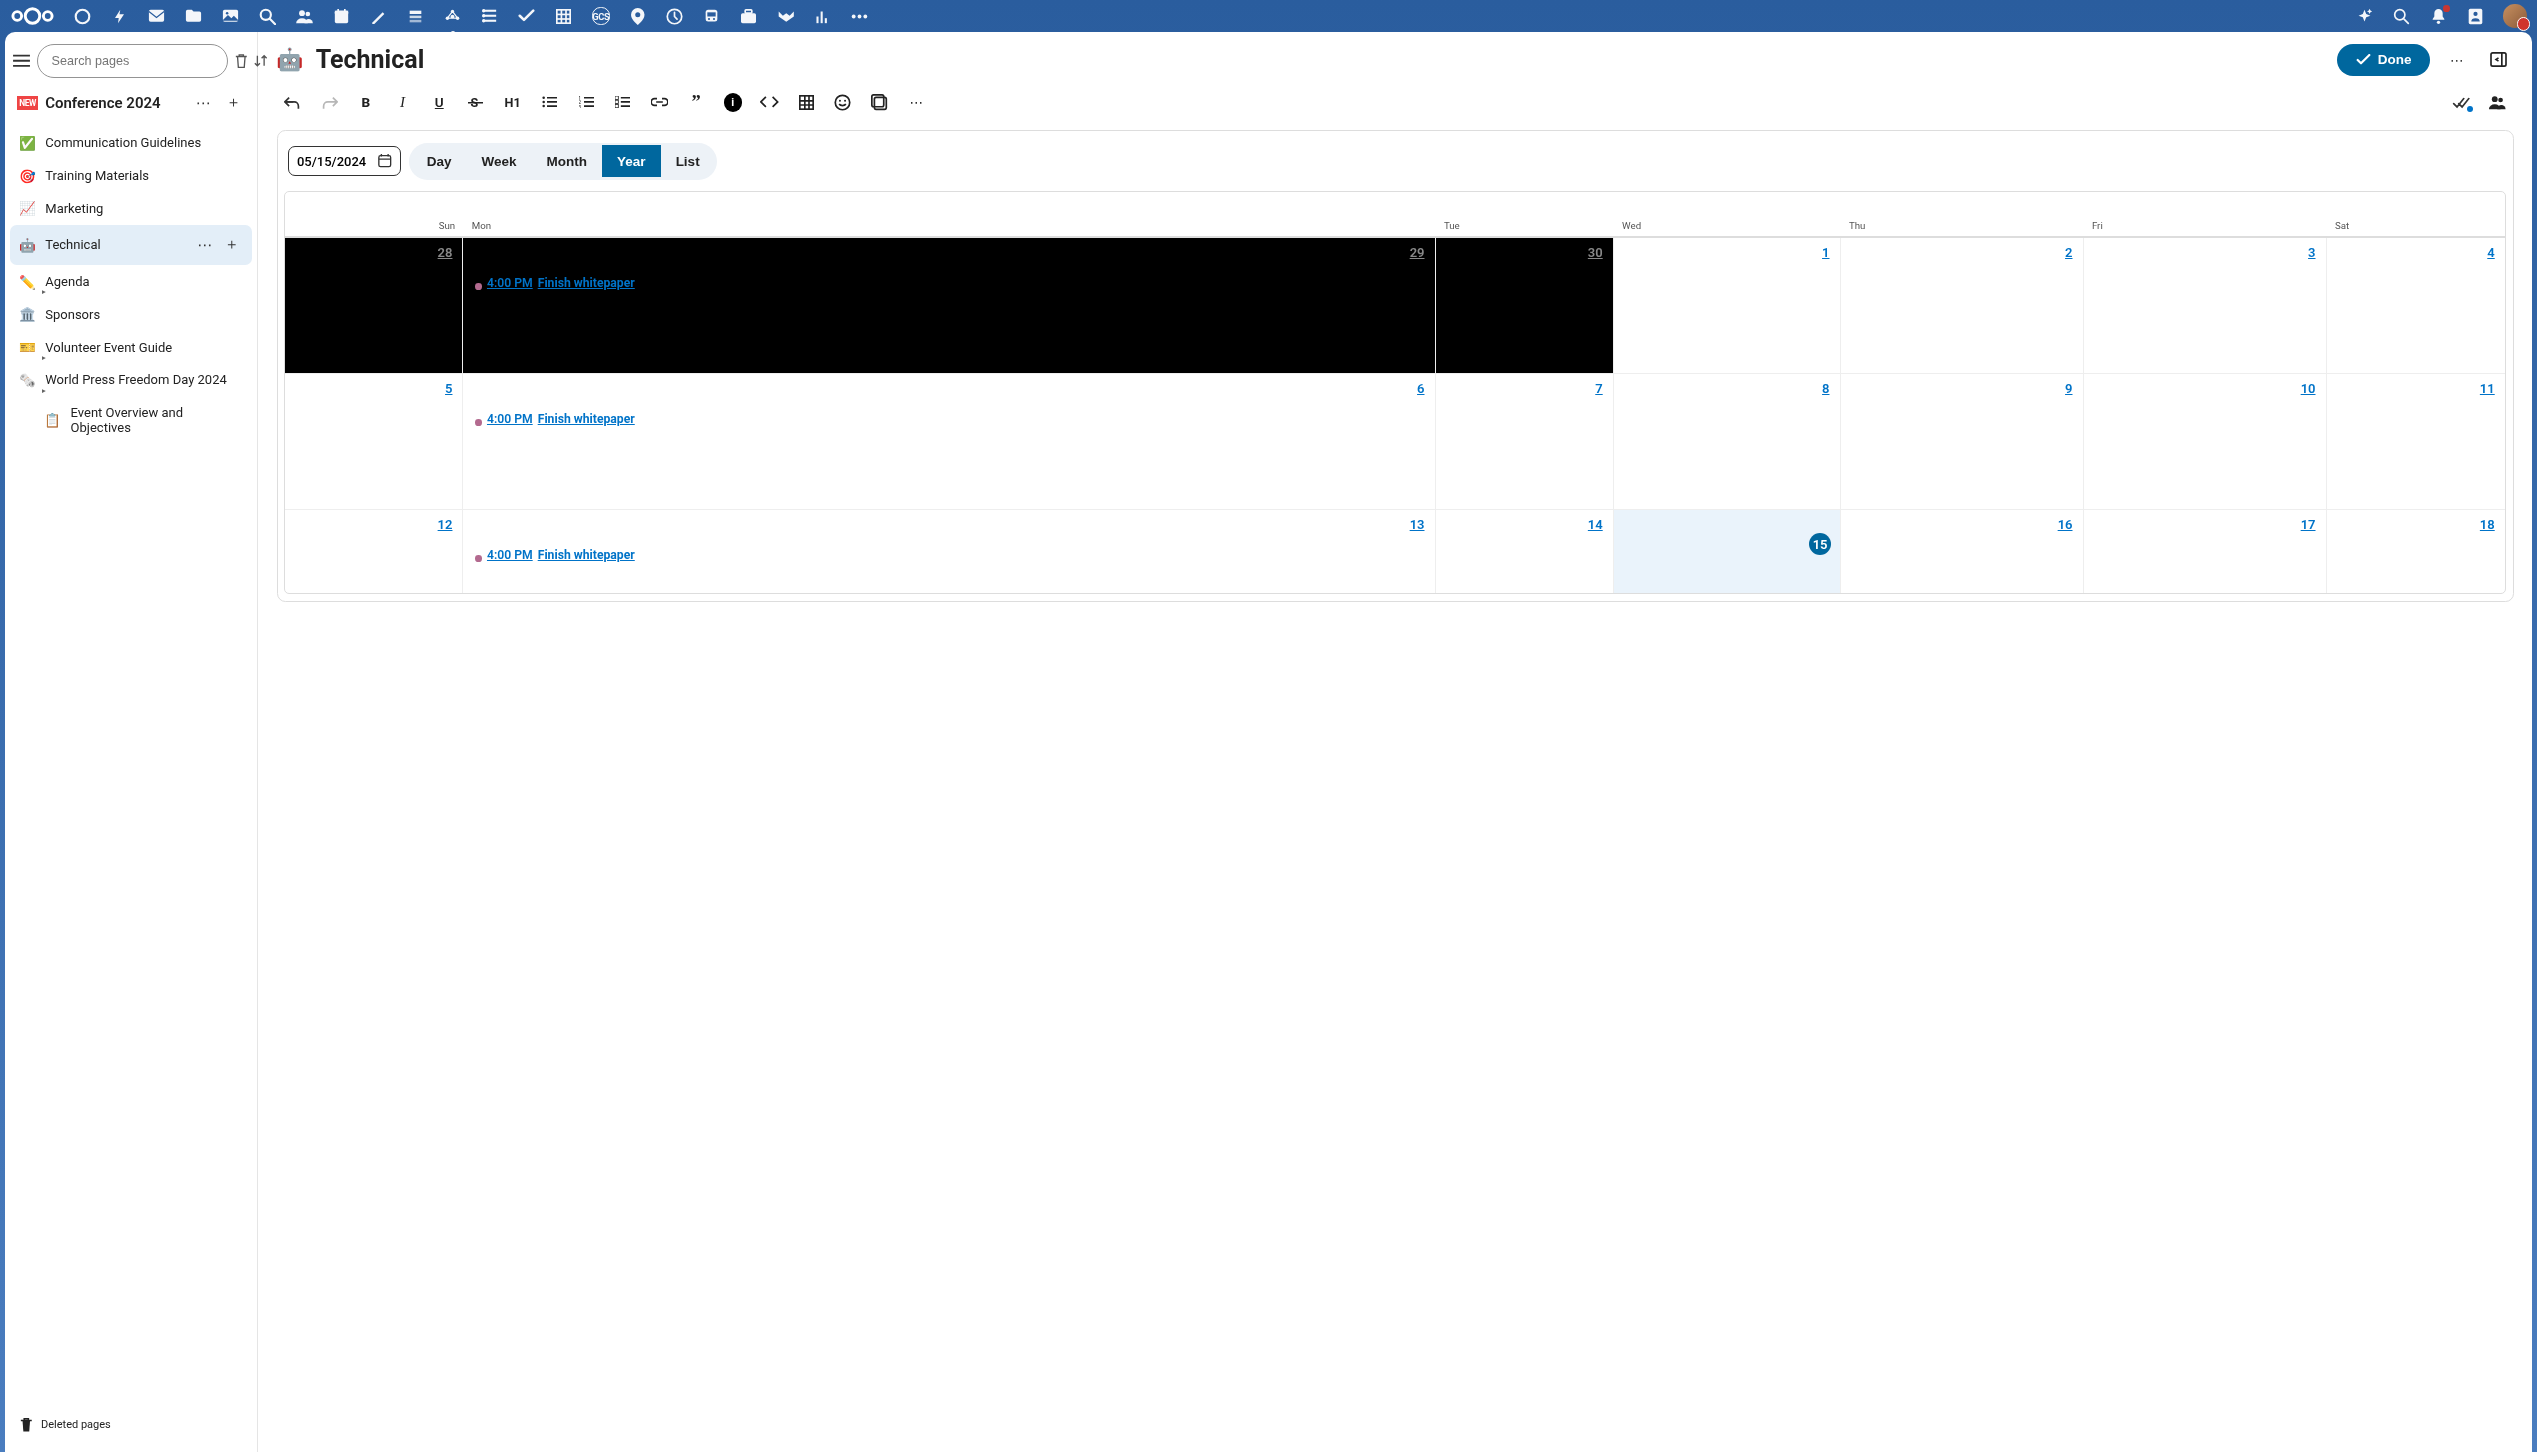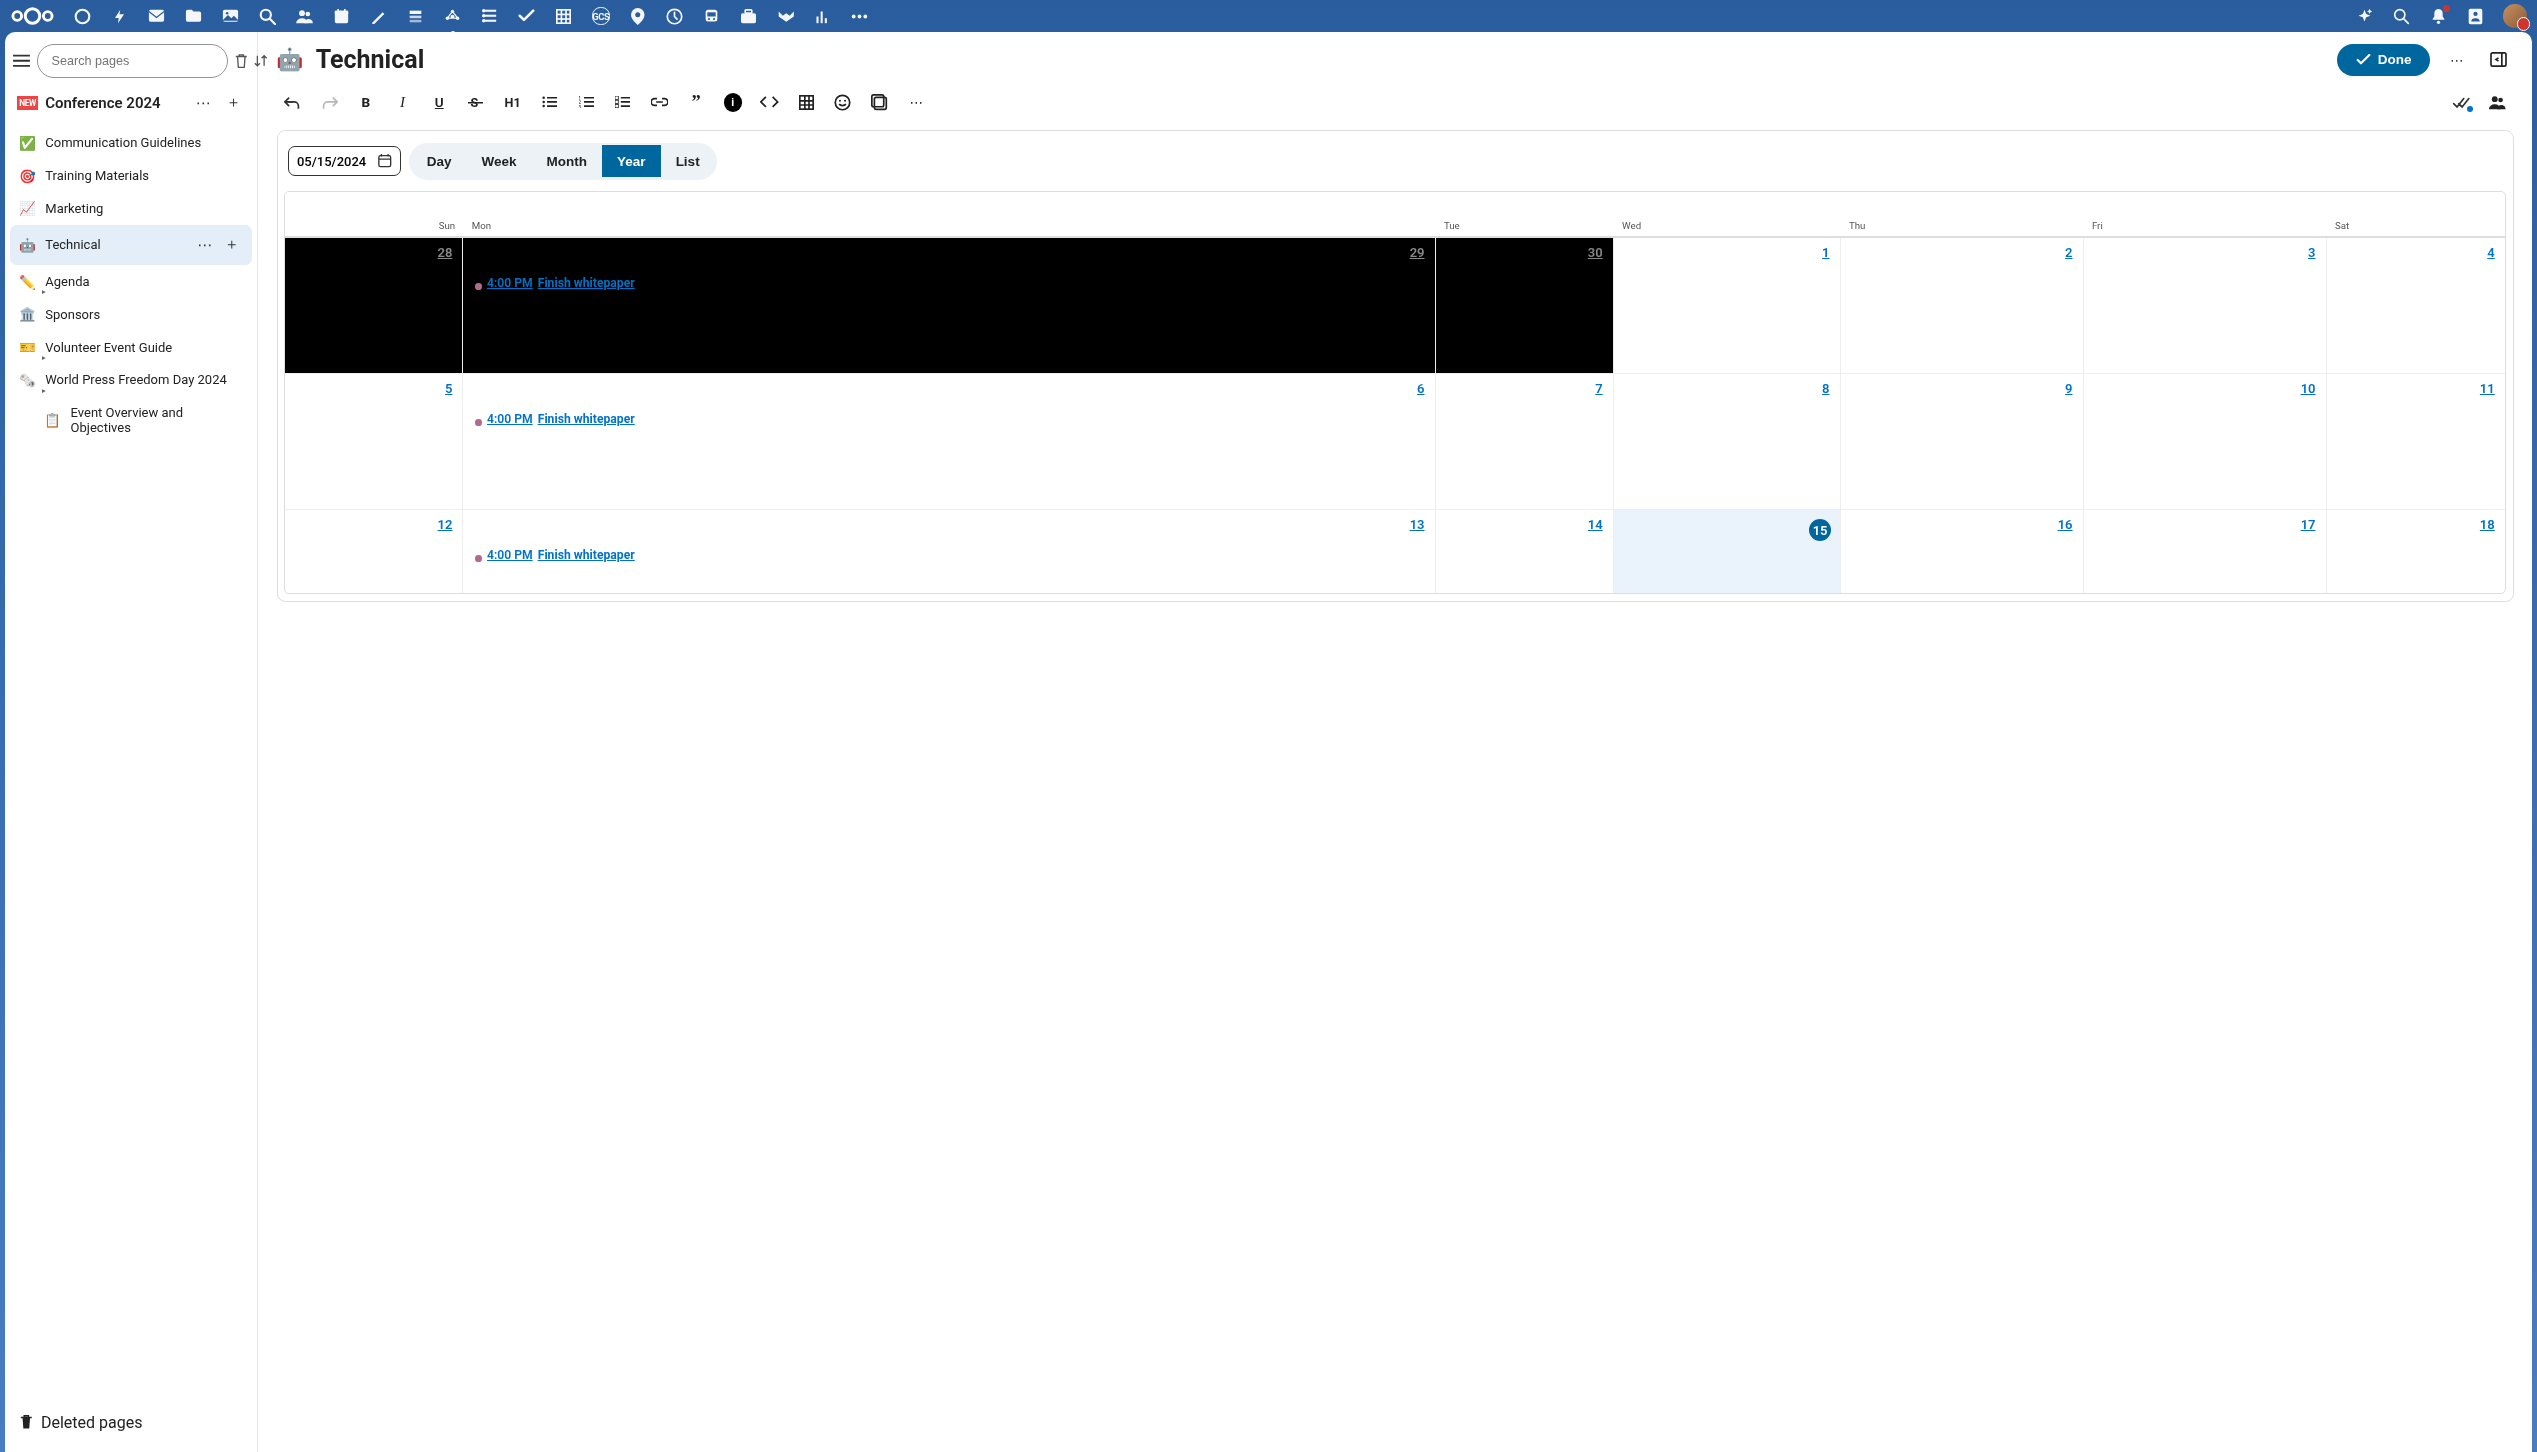--- a/index.html
+++ b/index.html
@@ -37,21 +37,21 @@
 
   .nav { list-style:none; margin-top:6.7px; flex:1; overflow-y:auto; }
   .nav li { display:flex; align-items:center; padding: 8.4px 8.4px; gap:8.4px; border-radius:6.7px; cursor:pointer; font-size:13px; color:#222; position:relative;}
   .nav li .emoji { width:18.5px; text-align:center; font-size:13.5px;}
   .nav li.selected { background:#e3eef8; }
   .nav li.child { padding-left: 34px; }
   .nav li .row-tools { margin-left:auto; display:none; gap:3.4px;}
   .nav li.selected .row-tools { display:flex; }
   .nav li .tri { position:absolute; left: 32px; bottom: 1.7px; font-size:7.6px; color:#666;}
 
-  .sidebar-footer { display:flex; align-items:center; gap:8.4px; padding: 11.8px 10px; font-size:16px; color:#222; cursor:pointer;}
+  .sidebar-footer { display:flex; align-items:center; gap:8.4px; padding: 11.8px 10px; font-size:11px; color:#222; cursor:pointer;}
 
   
   .content { flex:1; display:flex; flex-direction:column; overflow:hidden; }
   .content-header { display:flex; align-items:center; padding: 11.8px 18.5px 5px 18.5px; gap: 11.8px;}
   .page-emoji { font-size:22px; }
   .page-title { font-size:25px; font-weight:700; color:#222; flex:1; }
   .done-btn { background:#00679e; color:#fff; border:none; border-radius:18.5px; padding:8.4px 18.5px; font-size:13.5px; font-weight:600; display:flex; align-items:center; gap:6.7px; cursor:pointer;}
   .hdr-ico { width:30px; height:30px; display:flex; align-items:center; justify-content:center; cursor:pointer; color:#333;}
 
   .toolbar { display:flex; align-items:center; padding: 6.7px 17px 11.8px 17px; gap: 1.7px; border-bottom: 0.8px solid transparent;}
@@ -73,21 +73,21 @@
   .view-tabs { background:#edf2f7; border-radius:18.5px; padding:2.5px; display:flex; gap:0;}
   .view-tabs button { border:none; background:transparent; padding:8.4px 15px; font-size:13.5px; font-weight:700; color:#222; cursor:pointer; border-radius:17px;}
   .view-tabs button.active { background:#00679e; color:#fff; border-radius:0;}
   
   .cal-grid-wrap { border:0.8px solid #ddd; border-radius:5px; margin: 3.4px; overflow:hidden;}
   .cal-head { display:grid; grid-template-columns: 135px repeat(6, 1fr); border-bottom:0.8px solid #ddd;margin-top:23px;}
   .cal-head div { padding: 5px 8.4px; font-size:9.7px; color:#555; text-align:left;}
   .cal-head div:first-child{ text-align:center;}
   .daynum { color:#0073c8; text-decoration:underline; font-size:13px; font-weight:600; position:absolute; top:6.7px; right:10px; cursor:pointer;}
   .daynum.muted { color:#888;}
-  .daynum.today-badge { background:#00679e; color:#fff; width:22px; height:22px; border-radius:50%; display:flex; align-items:center; justify-content:center; text-decoration:none; right:8.4px; top:9px;}
+  .daynum.today-badge { background:#00679e; color:#fff; width:22px; height:22px; border-radius:50%; display:flex; align-items:center; justify-content:center; text-decoration:none; right:8.4px; top:23px;}
   .event { margin-top:29px; font-size:12.2px; display:flex; align-items:flex-end; gap:5px;}
   .event .edot{ width:6.7px; height:6.7px; background:#b36a8f; border-radius:50%;}
   .event .etime{ color:#0073c8; text-decoration:underline; font-weight:600; cursor:pointer;}
   .event .etitle{ color:#0073c8; text-decoration:underline; font-weight:700; cursor:pointer;}
   
   
   .weeks { }
   .week { display:grid; grid-template-columns: 0.55fr 3fr 0.55fr 0.7fr 0.75fr 0.75fr 0.55fr; border-top:0.8px solid #eee; }
   .week:first-child{border-top:0.8px solid #ddd;}
   .wcell { border-right:0.8px solid #eee; min-height:135px; position:relative; padding:8.4px 11.8px;}

